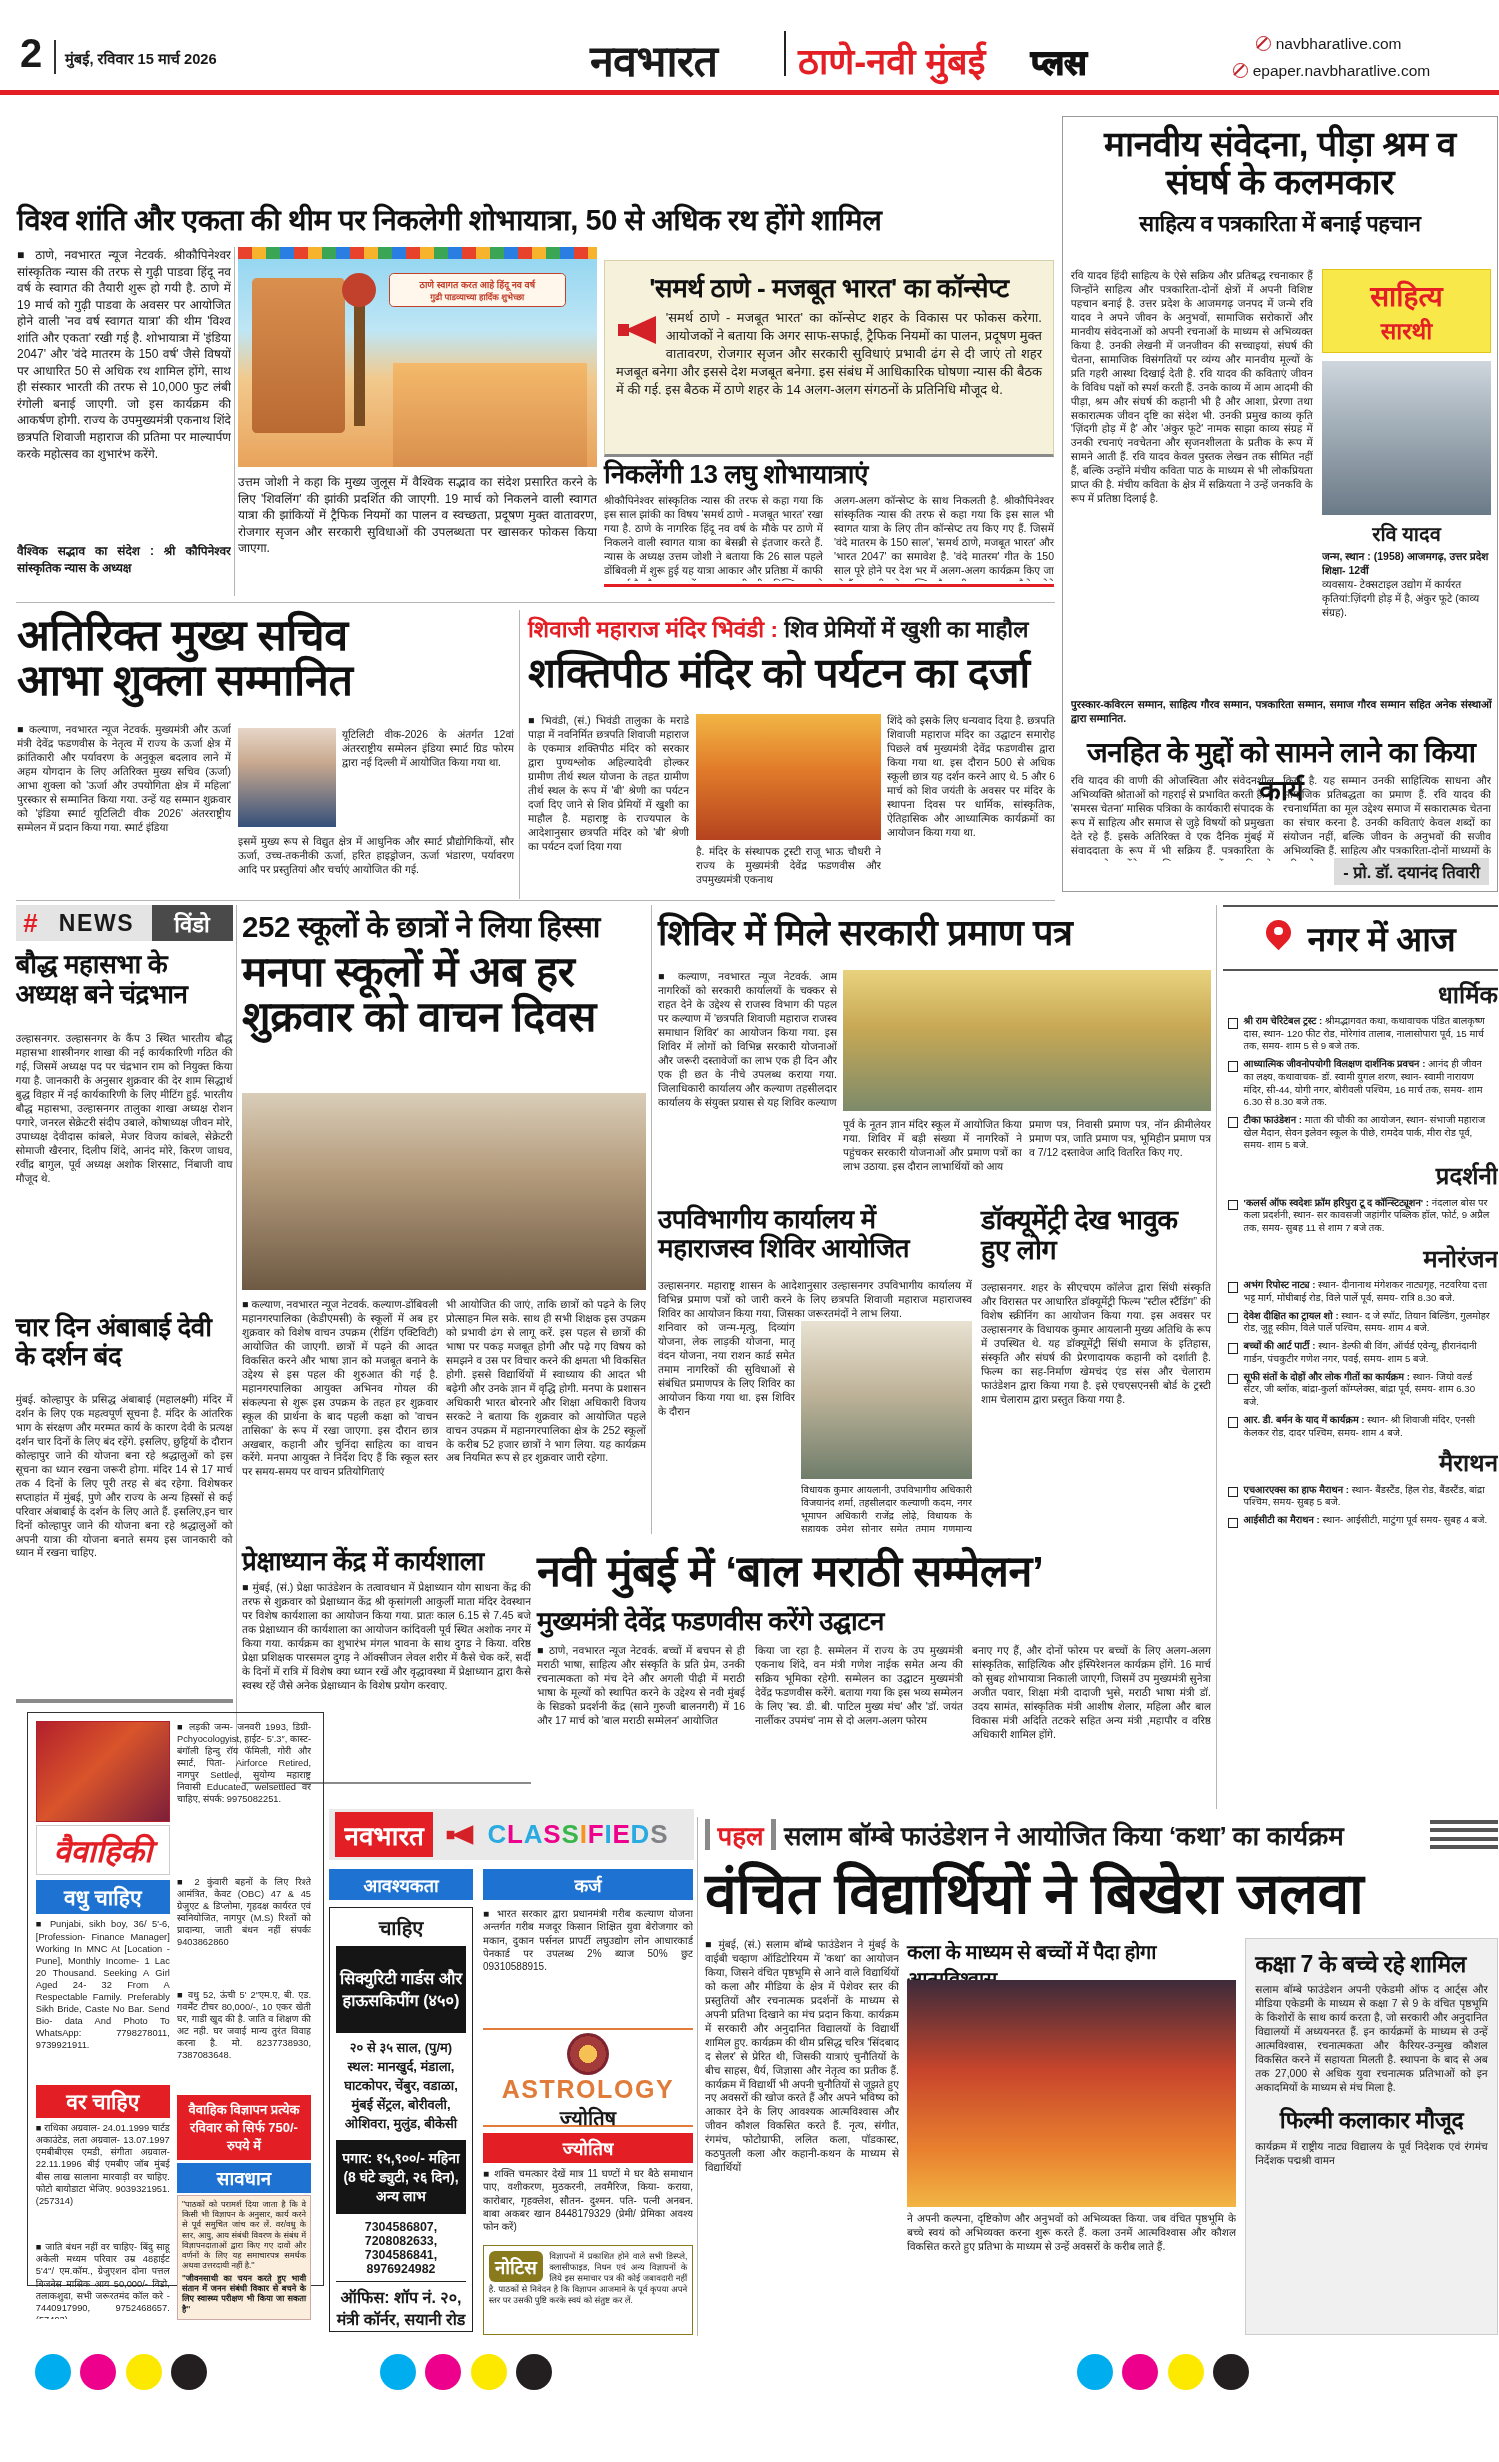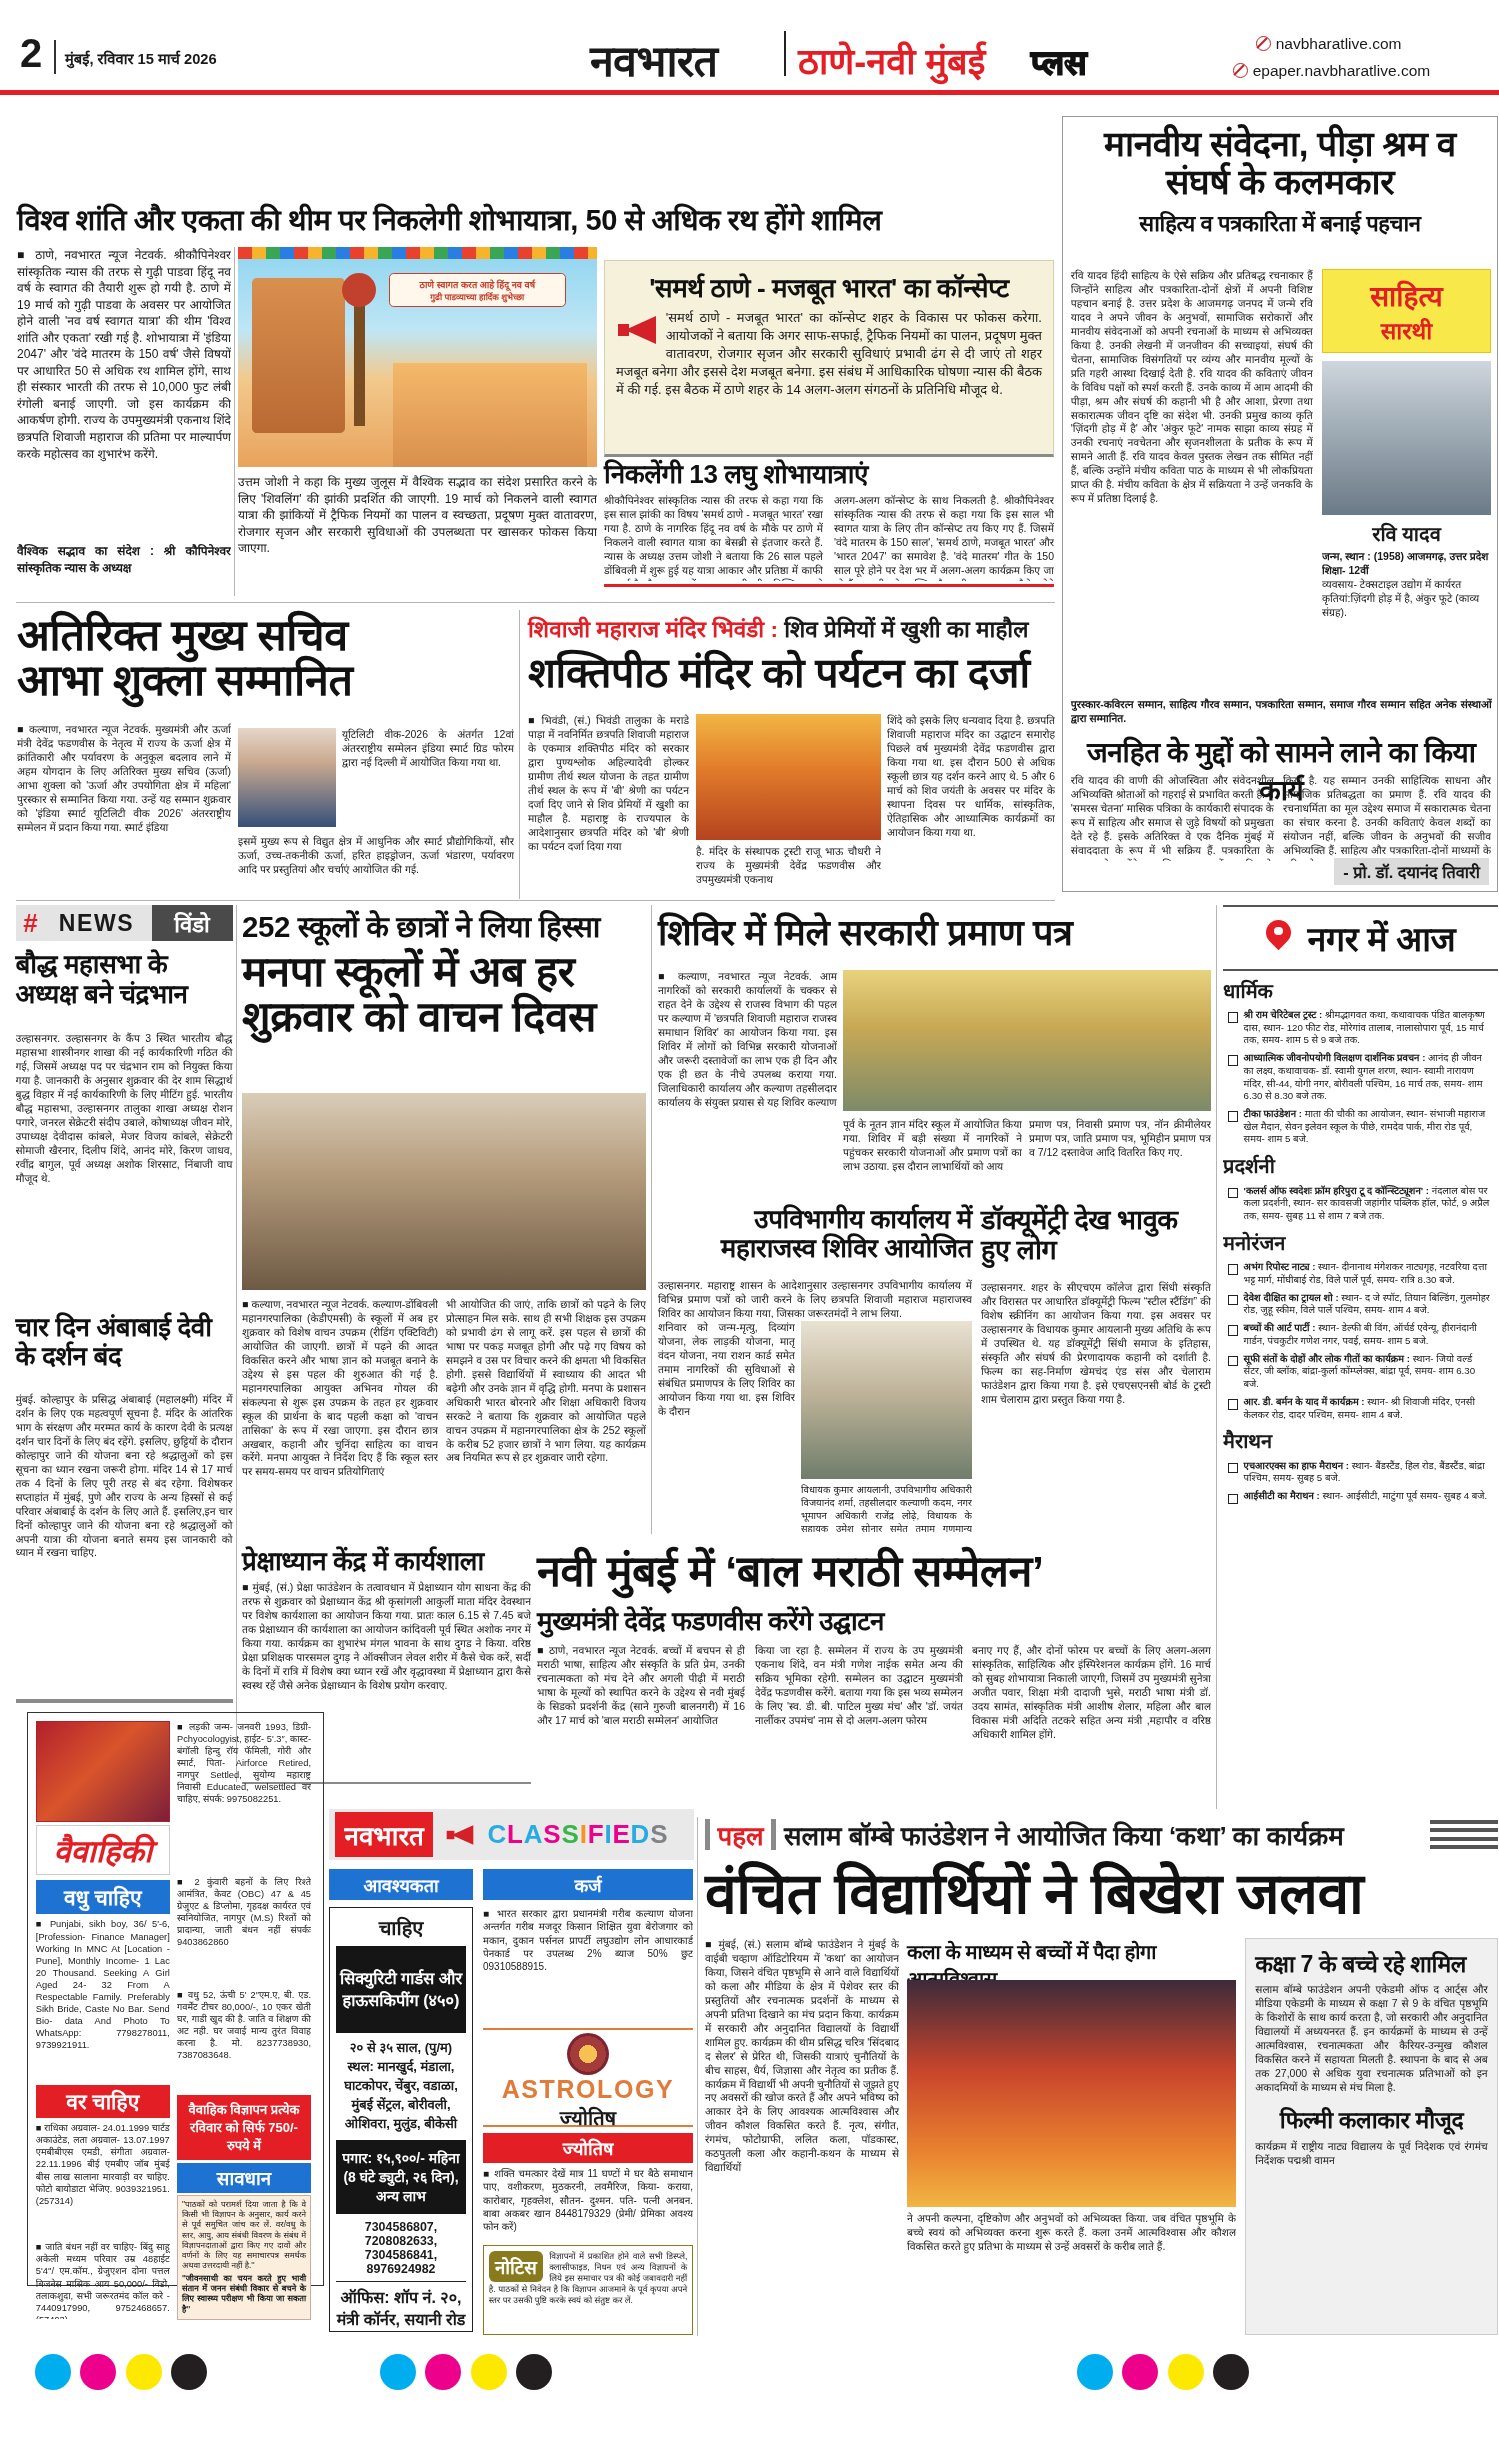--- a/index.html
+++ b/index.html
@@ -15,21 +15,21 @@
   .rule-red{background:#e31e24;}
   .rule-gray{background:#8a8a8a;}
   .vline{width:0.8px;background:#b5b5b5;}
   .hline{height:0.8px;background:#b5b5b5;}
   .banner-blue{background:#1e73d2;color:#fff;font-weight:800;display:flex;align-items:center;justify-content:center;}
   .banner-red{background:#e31e24;color:#fff;font-weight:800;display:flex;align-items:center;justify-content:center;}
   .blackbox{background:#151515;color:#fff;font-weight:800;display:flex;align-items:center;justify-content:center;text-align:center;}
   .boxed{border:1.6px solid #222;}
   .sq{display:inline-block;width:8.5px;height:8.5px;border:1.9px solid #222;margin-right:5.4px;flex:0 0 auto;margin-top:3.1px;}
   .nagar-item{display:flex;font-size:9.7px;line-height:1.3;margin:5.4px 7.8px 5.4px 4.7px;}
-  .nagar-sec{font-size:20px;font-weight:800;text-align:left;margin:6.2px 0 1.6px;}
+  .nagar-sec{font-size:24px;font-weight:800;text-align:right;margin:6.2px 0 1.6px;}
   .pin{position:relative;width:26px;height:36px;}
   .pin .head{position:absolute;left:0;top:0;width:25px;height:25px;background:#e31e24;border-radius:50% 50% 50% 0;transform:rotate(-45deg);}
   .pin .hole{position:absolute;left:8.5px;top:7px;width:8.5px;height:8.5px;background:#fff;border-radius:50%;}
   .dot{display:inline-block;width:36px;height:36px;border-radius:50%;margin-right:9.3px;}
   .mega{position:relative;width:42px;height:34px;}
   .mega .cone{position:absolute;left:9.3px;top:3.1px;width:0;height:0;border-top:14px solid transparent;border-bottom:14px solid transparent;border-right:31px solid #d42128;}
   .mega .base{position:absolute;left:1.6px;top:11px;width:11px;height:12.4px;background:#d42128;}
   .circ-i{display:inline-block;width:13px;height:13px;border:1.9px solid #c22027;border-radius:50%;position:relative;top:2.3px;margin-right:4.7px;}
   .circ-i:after{content:"";position:absolute;left:-1.6px;top:4.7px;width:14px;height:1.9px;background:#c22027;transform:rotate(-45deg);}
   .outline-txt{color:#fff;-webkit-text-stroke:1.7px #111;}
@@ -162,21 +162,21 @@
   <div class="abs bt j" style="left:242px;top:1581px;width:289px;height:197px;">■ मुंबई, (सं.) प्रेक्षा फाउंडेशन के तत्वावधान में प्रेक्षाध्यान योग साधना केंद्र की तरफ से शुक्रवार को प्रेक्षाध्यान केंद्र श्री कृसांगली आकुर्ली माता मंदिर देवस्थान पर विशेष कार्यशाला का आयोजन किया गया. प्रातः काल 6.15 से 7.45 बजे तक प्रेक्षाध्यान की कार्यशाला का आयोजन कांदिवली पूर्व स्थित अशोक नगर में किया गया. कार्यक्रम का शुभारंभ मंगल भावना के साथ दुगड ने किया. वरिष्ठ प्रेक्षा प्रशिक्षक पारसमल दुगड़ ने ऑक्सीजन लेवल शरीर में कैसे चेक करें, सर्दी के दिनों में रात्रि में विशेष क्या ध्यान रखें और वृद्धावस्था में प्रेक्षाध्यान द्वारा कैसे स्वस्थ रहें जैसे अनेक प्रेक्षाध्यान के विशेष प्रयोग करवाए.</div>
   <div class="abs rule-gray" style="left:242px;top:1782px;width:289px;height:2.3px;"></div>
 
   <div class="abs vline" style="left:651px;top:905px;height:629px;"></div>
   <div class="abs hl" style="left:658px;top:907px;width:553px;font-size:36px;">शिविर में मिले सरकारी प्रमाण पत्र</div>
   <div class="abs bt j" style="left:658px;top:970px;width:179px;height:227px;">■ कल्याण, नवभारत न्यूज नेटवर्क. आम नागरिकों को सरकारी कार्यालयों के चक्कर से राहत देने के उद्देश्य से राजस्व विभाग की पहल पर कल्याण में 'छत्रपति शिवाजी महाराज राजस्व समाधान शिविर' का आयोजन किया गया. इस शिविर में लोगों को विभिन्न सरकारी योजनाओं और जरूरी दस्तावेजों का लाभ एक ही दिन और एक ही छत के नीचे उपलब्ध कराया गया. जिलाधिकारी कार्यालय और कल्याण तहसीलदार कार्यालय के संयुक्त प्रयास से यह शिविर कल्याण</div>
   <div class="abs" style="left:843px;top:970px;width:368px;height:141px;background:linear-gradient(180deg,#e8d27e 0%,#c8a955 40%,#7d8a6a 100%);"></div>
   <div class="abs bt j" style="left:843px;top:1118px;width:179px;height:79px;">पूर्व के नूतन ज्ञान मंदिर स्कूल में आयोजित किया गया. शिविर में बड़ी संख्या में नागरिकों ने पहुंचकर सरकारी योजनाओं और प्रमाण पत्रों का लाभ उठाया. इस दौरान लाभार्थियों को आय</div>
   <div class="abs bt j" style="left:1029px;top:1118px;width:182px;height:79px;">प्रमाण पत्र, निवासी प्रमाण पत्र, नॉन क्रीमीलेयर प्रमाण पत्र, जाति प्रमाण पत्र, भूमिहीन प्रमाण पत्र व 7/12 दस्तावेज आदि वितरित किए गए.</div>
 
-  <div class="abs hl" style="left:658px;top:1205px;width:314px;font-size:26px;line-height:1.12;text-align:right;">उपविभागीय कार्यालय में महाराजस्व शिविर आयोजित</div>
+  <div class="abs hl" style="left:658px;top:1205px;width:314px;font-size:26px;line-height:1.12;">उपविभागीय कार्यालय में महाराजस्व शिविर आयोजित</div>
   <div class="abs bt j" style="left:658px;top:1279px;width:314px;height:39px;">उल्हासनगर. महाराष्ट्र शासन के आदेशानुसार उल्हासनगर उपविभागीय कार्यालय में विभिन्न प्रमाण पत्रों को जारी करने के लिए छत्रपति शिवाजी महाराज महाराजस्व शिविर का आयोजन किया गया, जिसका जरूरतमंदों ने लाभ लिया.</div>
   <div class="abs bt j" style="left:658px;top:1321px;width:137px;height:211px;">शनिवार को जन्म-मृत्यु, दिव्यांग योजना, लेक लाड़की योजना, मातृ वंदन योजना, नया राशन कार्ड समेत तमाम नागरिकों की सुविधाओं से संबंधित प्रमाणपत्र के लिए शिविर का आयोजन किया गया था. इस शिविर के दौरान</div>
   <div class="abs" style="left:801px;top:1321px;width:171px;height:158px;background:linear-gradient(180deg,#e9e2d2 0%,#bfb49a 45%,#6f7d6a 100%);"></div>
   <div class="abs bt j" style="left:801px;top:1484px;width:171px;height:48px;font-size:9.7px;">विधायक कुमार आयलानी, उपविभागीय अधिकारी विजयानंद शर्मा, तहसीलदार कल्याणी कदम, नगर भूमापन अधिकारी राजेंद्र लोढ़े, विधायक के सहायक उमेश सोनार समेत तमाम गणमान्य उपस्थित रहे.</div>
 
   <div class="abs hl" style="left:981px;top:1205px;width:230px;font-size:27px;line-height:1.12;">डॉक्यूमेंट्री देख भावुक हुए लोग</div>
   <div class="abs bt j" style="left:981px;top:1281px;width:230px;height:252px;">उल्हासनगर. शहर के सीएचएम कॉलेज द्वारा सिंधी संस्कृति और विरासत पर आधारित डॉक्यूमेंट्री फिल्म “स्टील स्टैंडिंग” की विशेष स्क्रीनिंग का आयोजन किया गया. इस अवसर पर उल्हासनगर के विधायक कुमार आयलानी मुख्य अतिथि के रूप में उपस्थित थे. यह डॉक्यूमेंट्री सिंधी समाज के इतिहास, संस्कृति और संघर्ष की प्रेरणादायक कहानी को दर्शाती है. फिल्म का सह-निर्माण खेमचंद एंड संस और चेलाराम फाउंडेशन द्वारा किया गया है. इसे एचएसएनसी बोर्ड के ट्रस्टी शाम चेलाराम द्वारा प्रस्तुत किया गया है.</div>
 
   <div class="abs hl" style="left:537px;top:1540px;width:674px;font-size:43px;">नवी मुंबई में ‘बाल मराठी सम्मेलन’</div>
   <div class="abs hl" style="left:537px;top:1602px;width:481px;font-size:26px;">मुख्यमंत्री देवेंद्र फडणवीस करेंगे उद्घाटन</div>

